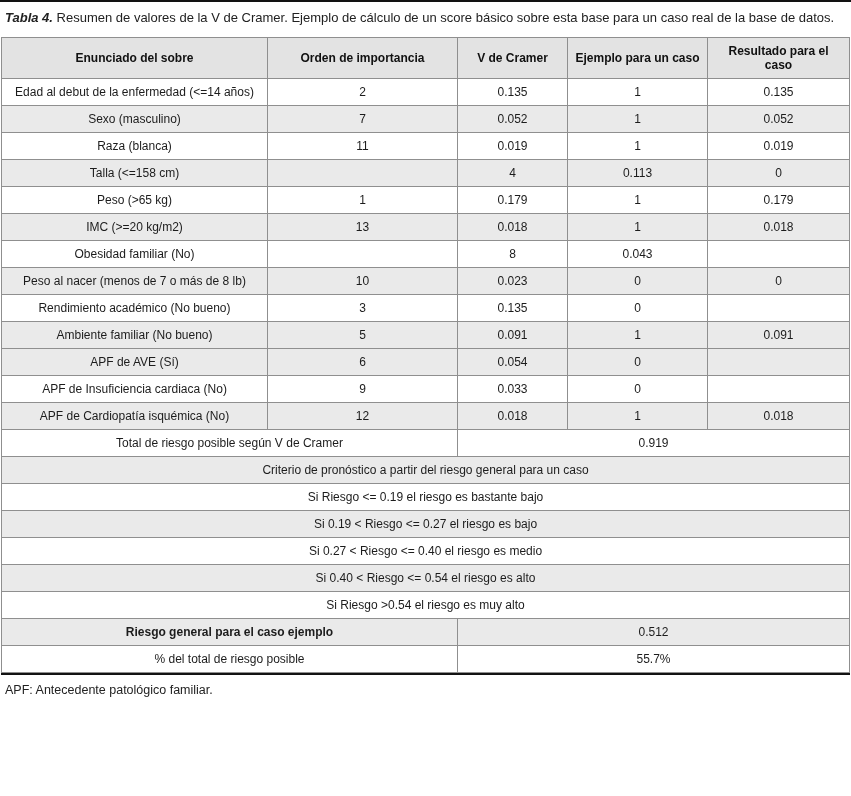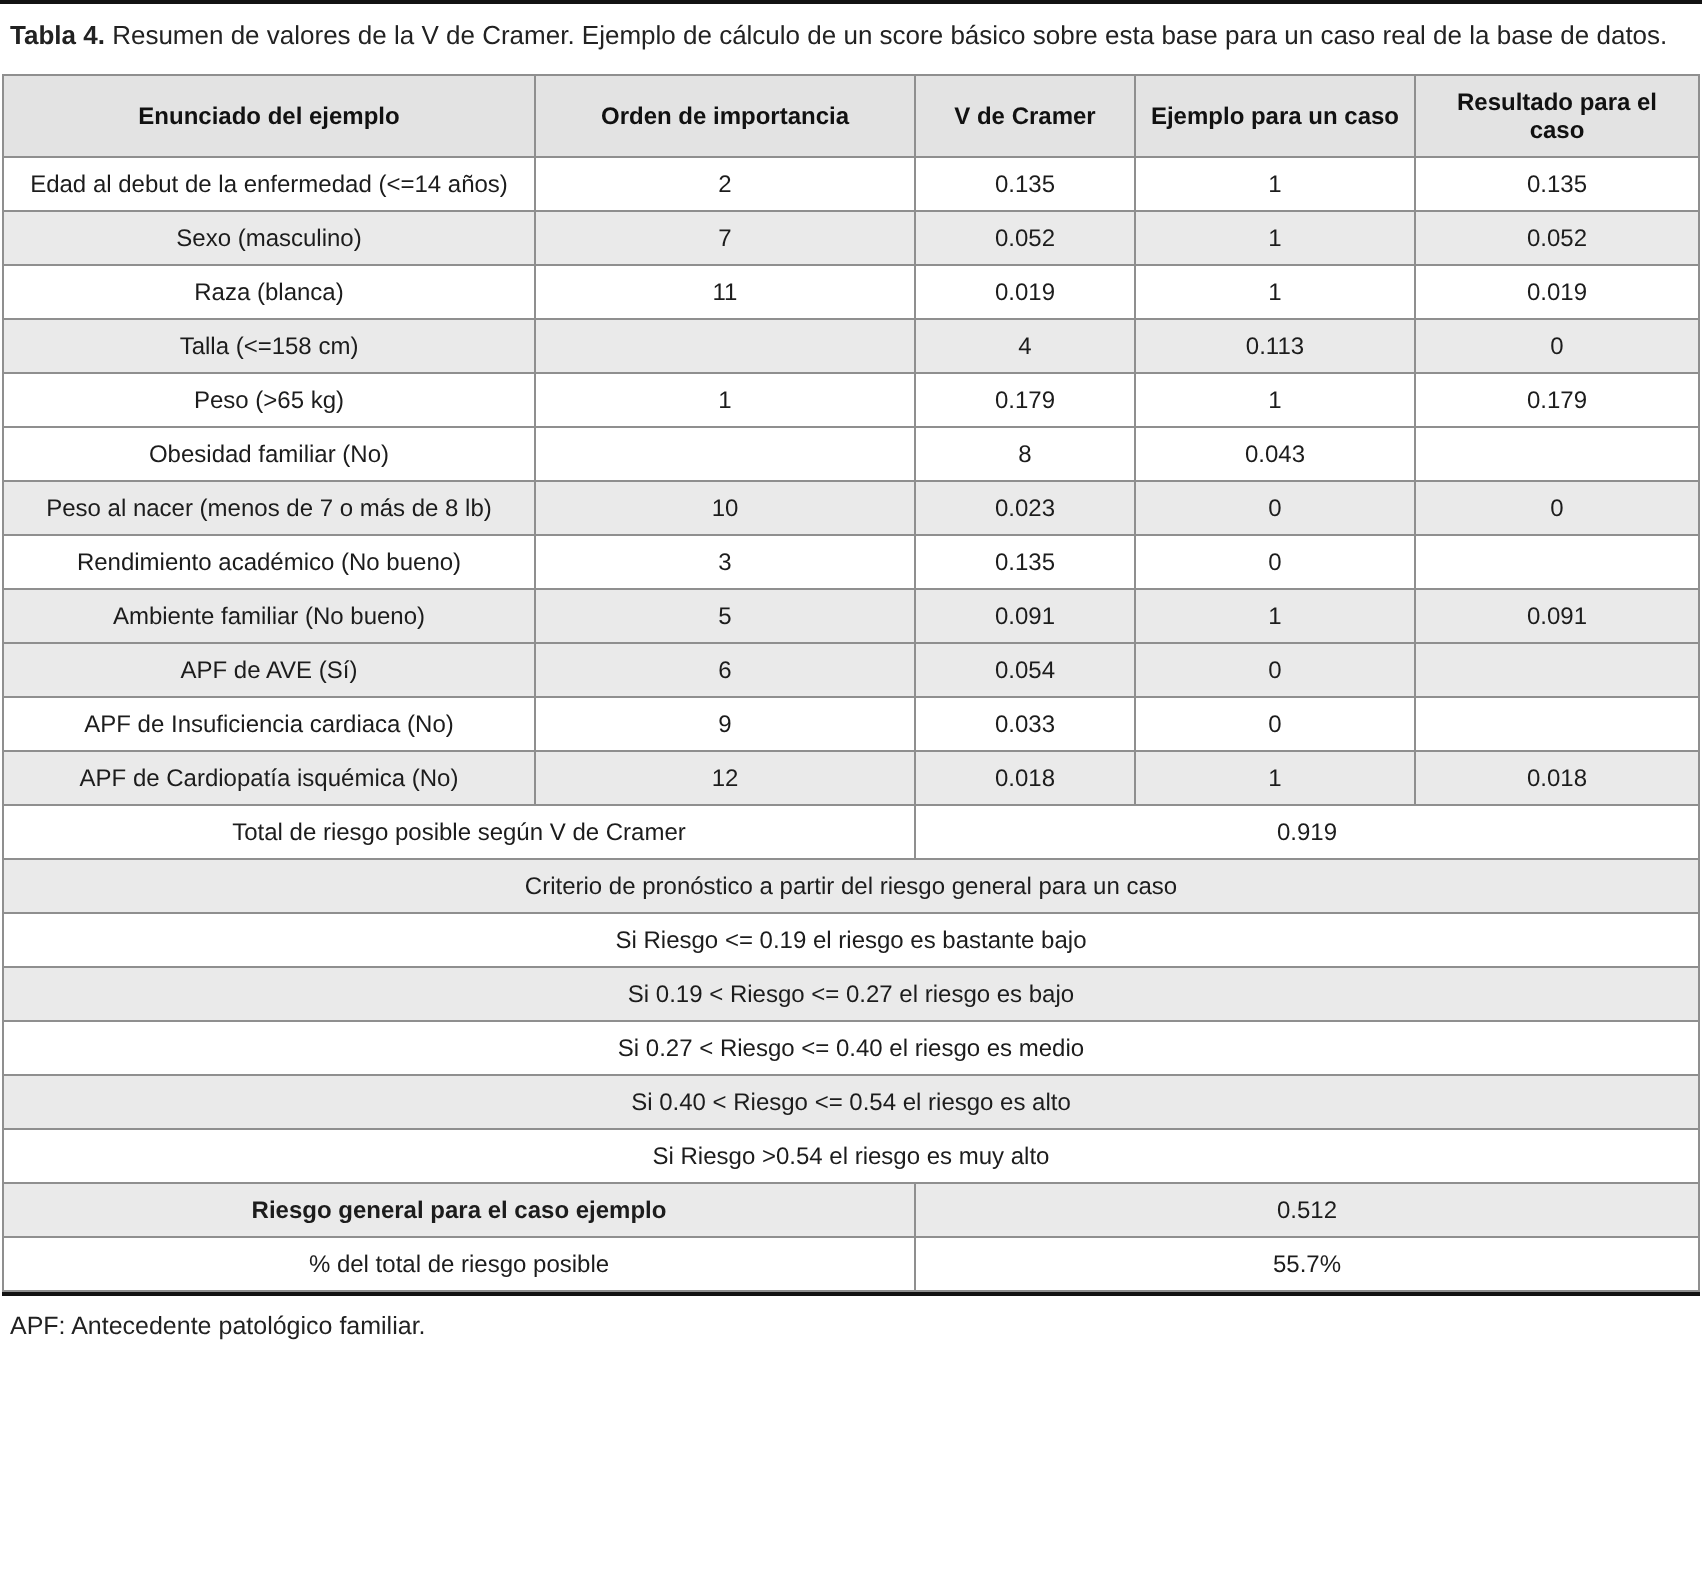--- a/index.html
+++ b/index.html
@@ -14,21 +14,21 @@
     width: 851px;
     border-top: 2px solid #121212;
     padding: 0 1px;
   }
   .caption {
     font-size: 13px;
     line-height: 1.45;
     padding: 7px 4px 9px 4px;
     color: #222;
   }
-  .caption .cap-label { font-weight: bold; }
+  .caption .cap-label { font-weight: bold; font-style: italic; }
   table.cramer {
     width: 100%;
     border-collapse: collapse;
     font-size: 12px;
     border: 1px solid #8f8f8f;
     table-layout: fixed;
   }
   table.cramer th,
   table.cramer td {
     border: 1px solid #8f8f8f;
@@ -72,21 +72,21 @@
   <table class="cramer">
     <colgroup>
       <col style="width:266px">
       <col style="width:190px">
       <col style="width:110px">
       <col style="width:140px">
       <col style="width:auto">
     </colgroup>
     <thead>
       <tr>
-        <th>Enunciado del ejemplo</th>
+        <th>Enunciado del sobre</th>
         <th>Orden de importancia</th>
         <th>V de Cramer</th>
         <th>Ejemplo para un caso</th>
         <th>Resultado para el caso</th>
       </tr>
     </thead>
     <tbody>
       <tr class="plain">
         <td class="left">Edad al debut de la enfermedad (&lt;=14 años)</td>
         <td>2</td>
@@ -115,20 +115,27 @@
         <td>0.113</td>
         <td>0</td>
       </tr>
       <tr class="plain">
         <td class="left">Peso (&gt;65 kg)</td>
         <td>1</td>
         <td>0.179</td>
         <td>1</td>
         <td>0.179</td>
       </tr>
+      <tr class="shaded">
+        <td class="left">IMC (&gt;=20 kg/m2)</td>
+        <td>13</td>
+        <td>0.018</td>
+        <td>1</td>
+        <td>0.018</td>
+      </tr>
       <tr class="plain">
         <td class="left">Obesidad familiar (No)</td>
         <td></td>
         <td>8</td>
         <td>0.043</td>
         <td></td>
       </tr>
       <tr class="shaded">
         <td class="left">Peso al nacer (menos de 7 o más de 8 lb)</td>
         <td>10</td>

